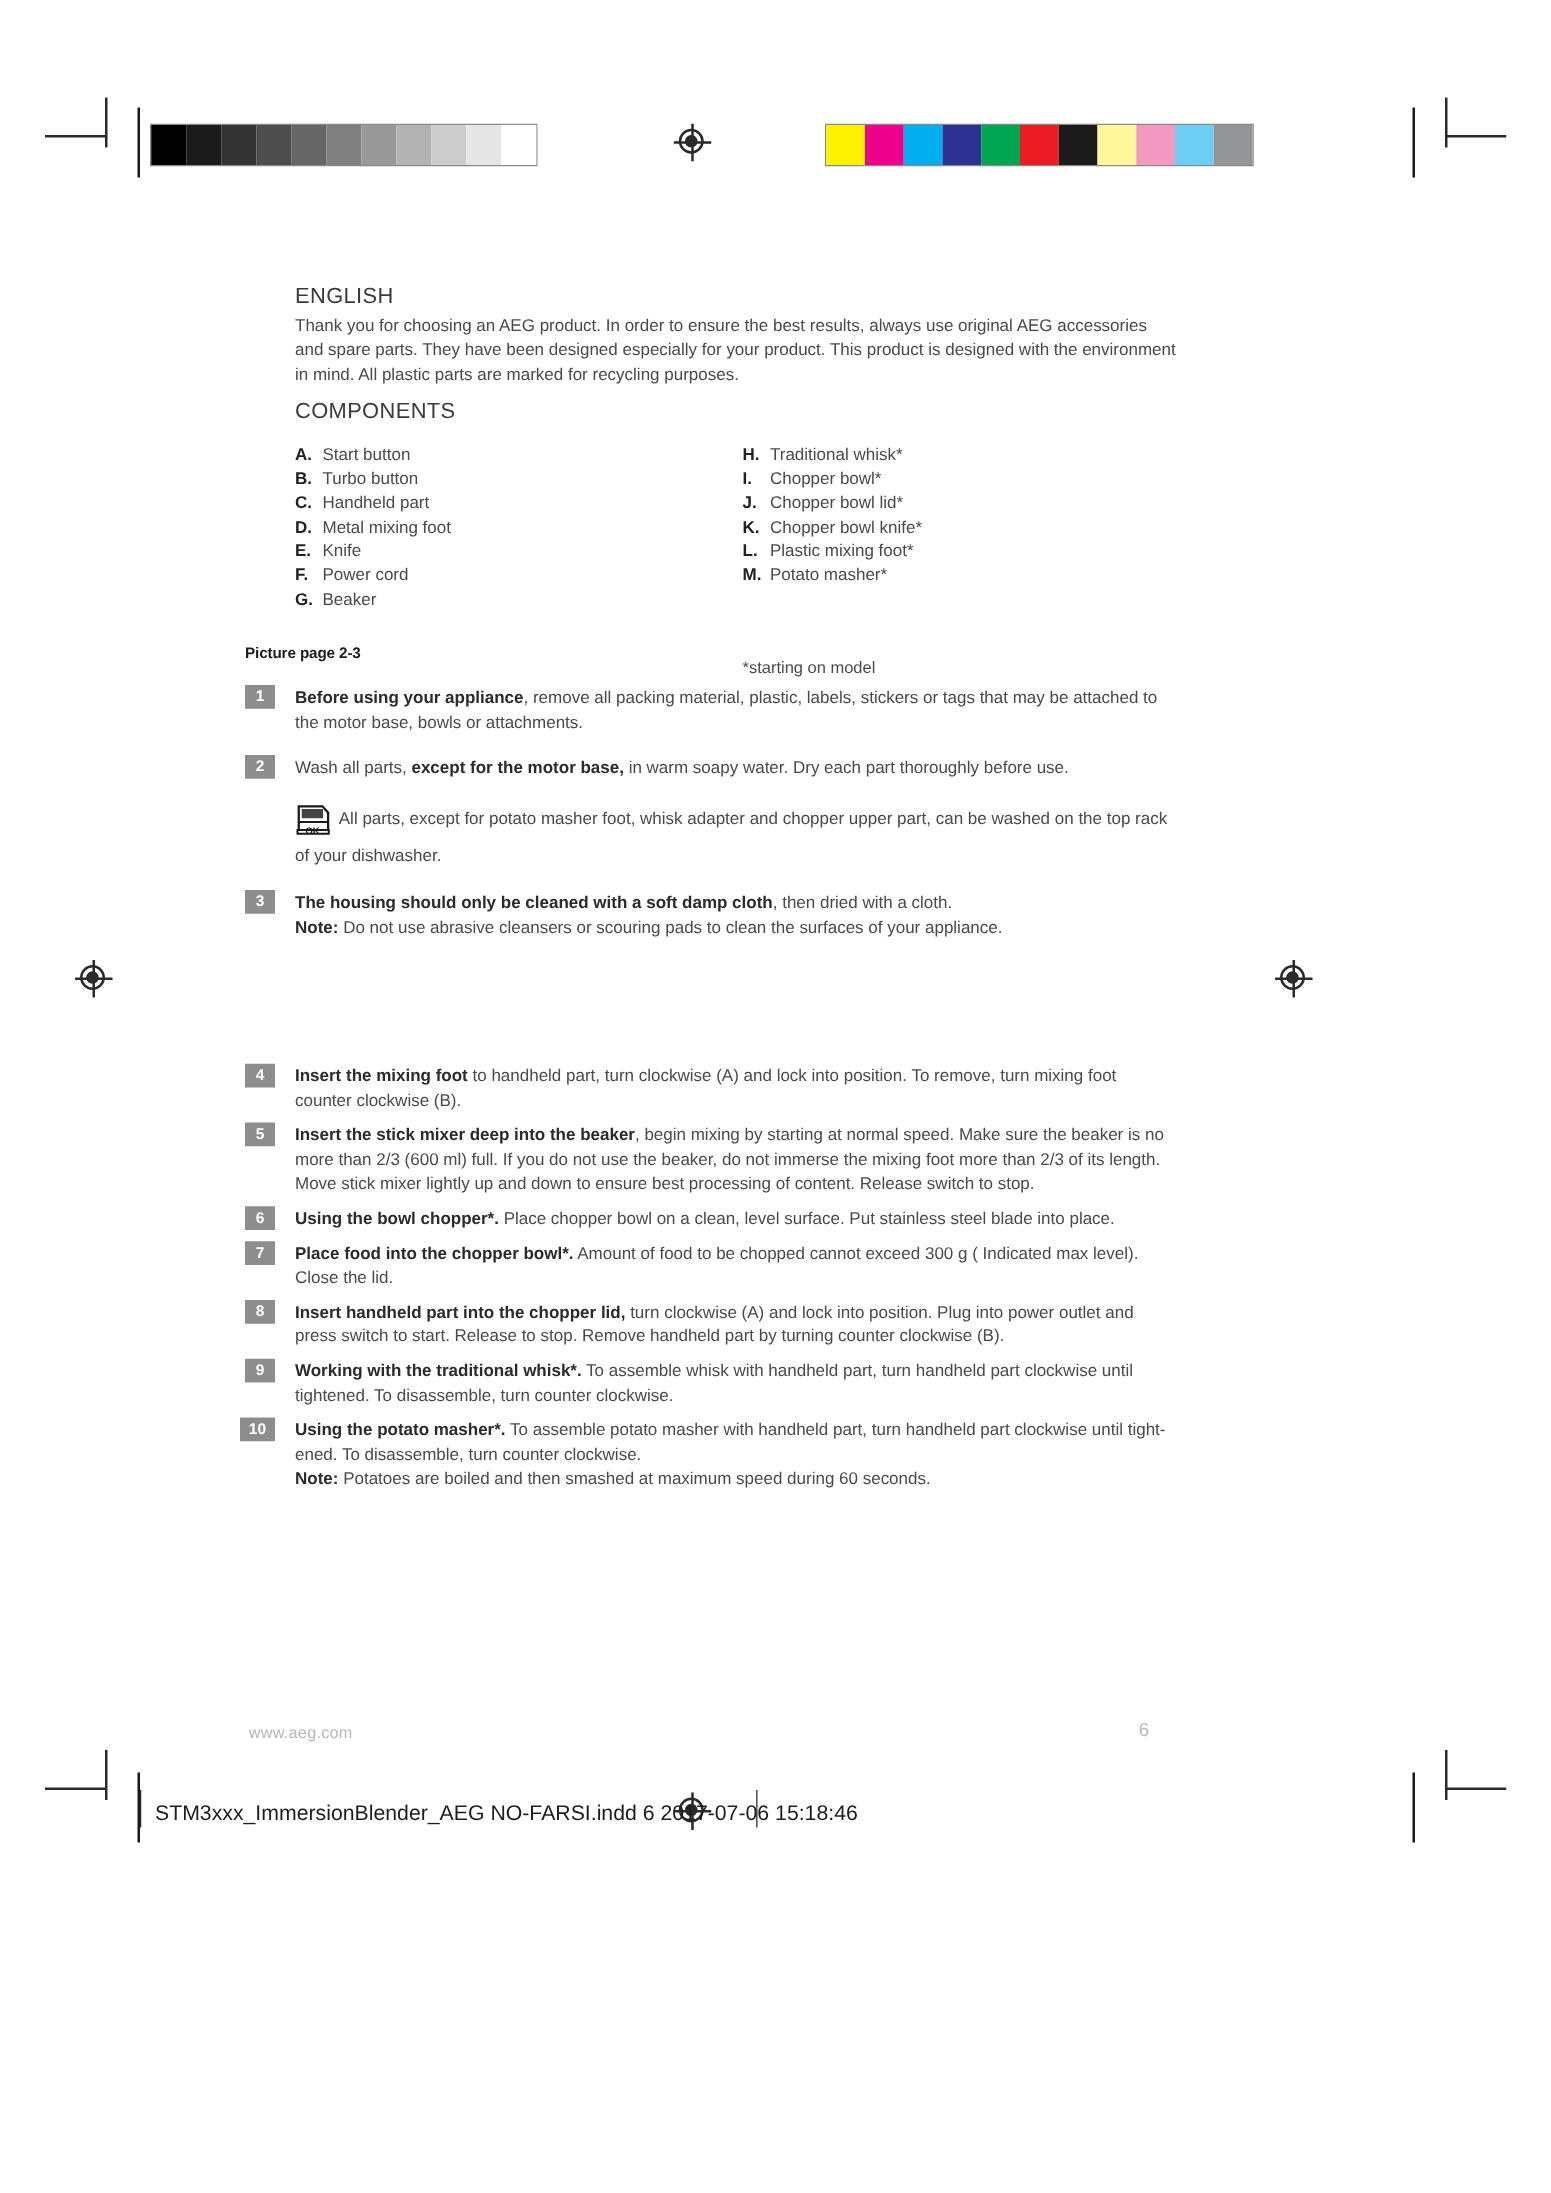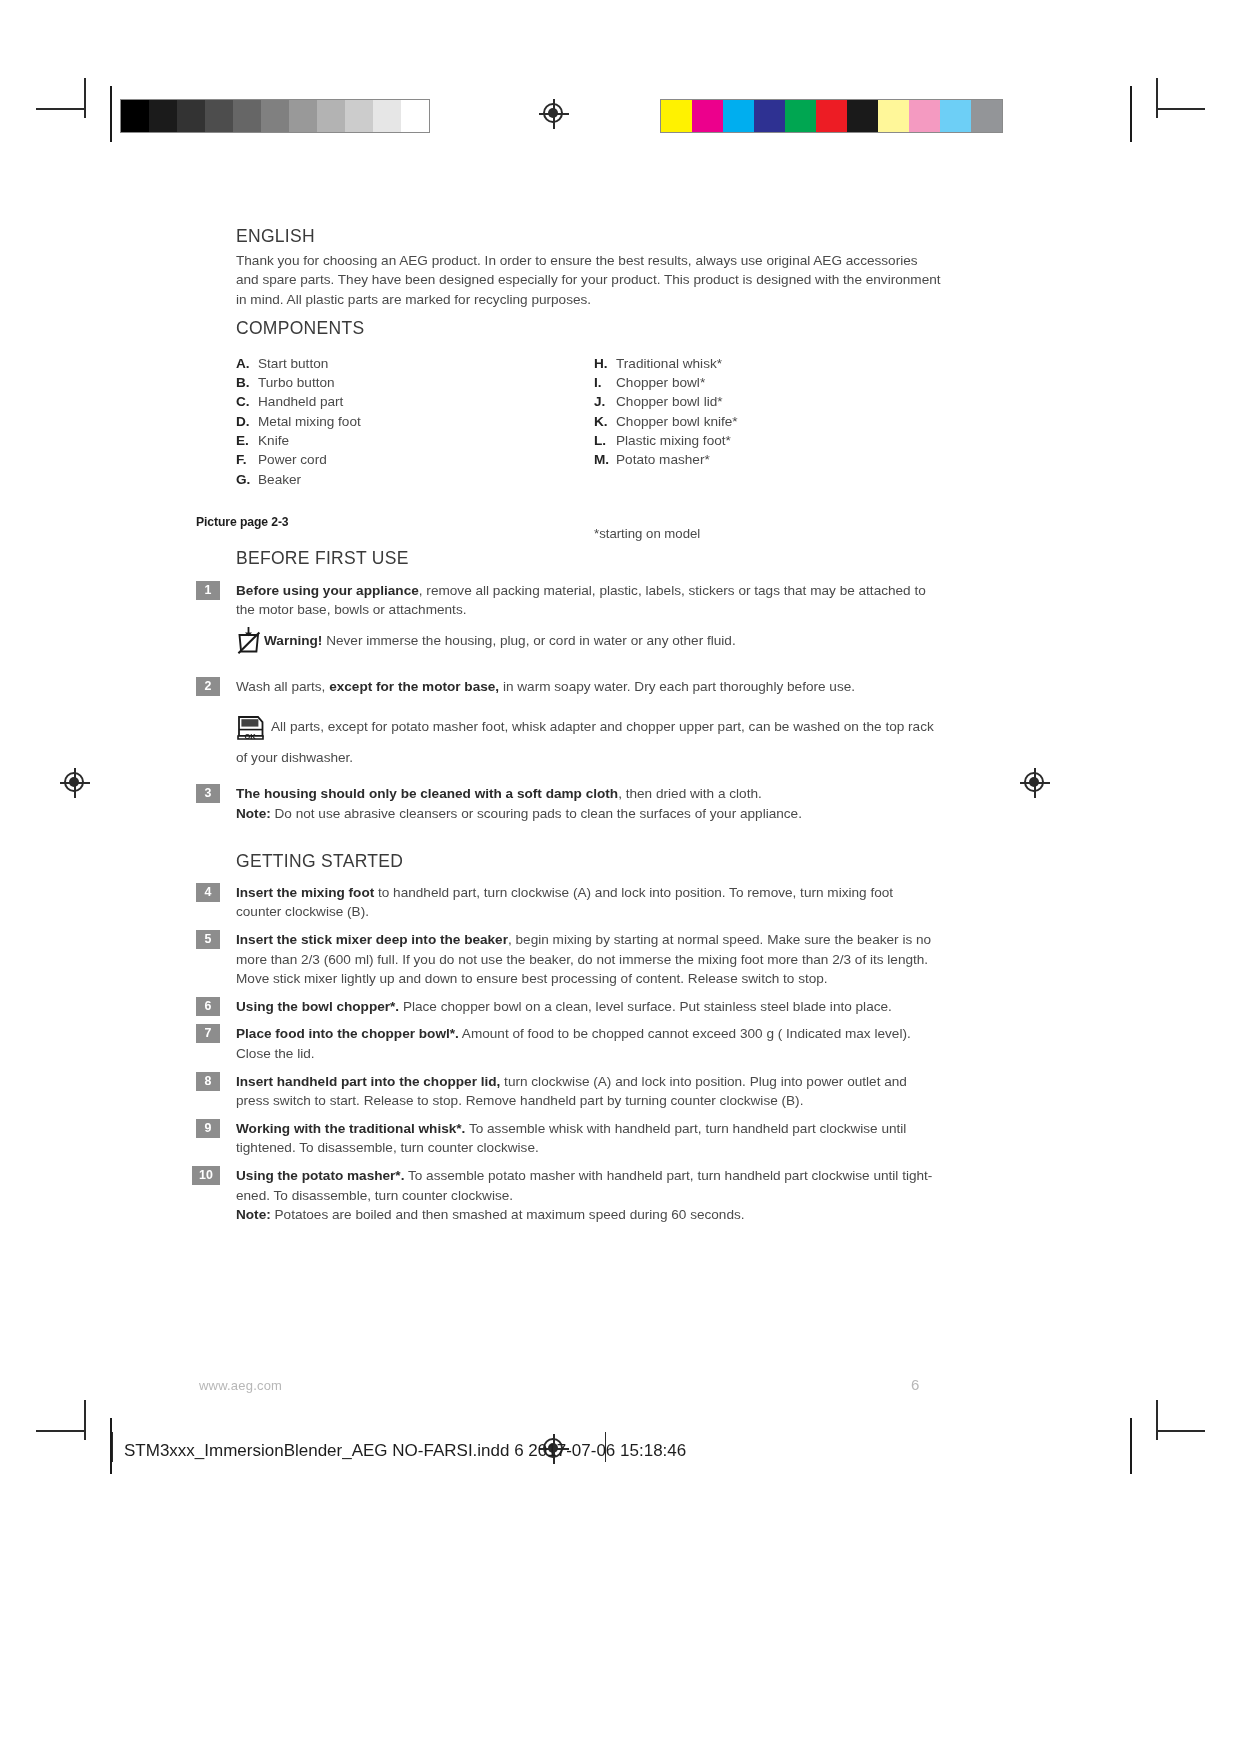--- a/index.html
+++ b/index.html
@@ -205,39 +205,28 @@
             <span class="txt">Potato masher*</span>
           </div>
         </div>
       <div style="position:absolute;left:358px;top:172px;font-size:13.2px;color:#4a4a4a;">*starting on model</div>
     </div>
   </div>
 
   <div class="picpage" style="left:196px;top:515px;">Picture page 2-3</div>
 
   <div class="col" style="top:548px;">
-    <h1 class="sec" style="margin-bottom:11px;">BEFORE FIRST USE</h1>
 
     <div class="step" style="margin-bottom:2px;">
       <div class="badge">1</div>
       <div class="stepbody">
         <span class="b">Before using your appliance</span><span>, remove all packing material, plastic, labels, stickers or tags that may be attached to the motor base, bowls or attachments.</span>
       </div>
     </div>
 
-    <div class="stepbody" style="margin-top:6px;">
-      <span class="noteicon">
-        <svg width="26" height="28" viewBox="0 0 26 28">
-          <path d="M12.5 1 L12.5 9" stroke="#1a1a1a" stroke-width="1.8" fill="none"></path>
-          <path d="M9 6.5 L12.5 10.2 L16 6.5" fill="#1a1a1a"></path>
-          <path d="M3.5 9 L22 9 L20.4 25.5 L5.1 25.5 Z" fill="none" stroke="#1a1a1a" stroke-width="1.9"></path>
-          <path d="M2.4 27.2 L23.4 6.4" stroke="#1a1a1a" stroke-width="2.1"></path>
-        </svg>
-      </span><span class="b">Warning!</span><span> Never immerse the housing, plug, or cord in water or any other fluid.</span>
-    </div>
 
 
     <div class="step" style="margin-top:17px;">
       <div class="badge">2</div>
       <div class="stepbody">
         <span>Wash all parts, </span><span class="b">except for the motor base,</span><span> in warm soapy water. Dry each part thoroughly before use.</span>
       </div>
     </div>
 
     <div class="stepbody" style="margin-top:18px;">
@@ -255,21 +244,20 @@
     <div class="step" style="margin-top:17px;">
       <div class="badge">3</div>
       <div class="stepbody">
         <span class="b">The housing should only be cleaned with a soft damp cloth</span><span>, then dried with a cloth.</span><br>
         <span class="b">Note:</span><span> Do not use abrasive cleansers or scouring pads to clean the surfaces of your appliance.</span>
       </div>
     </div>
   </div>
 
   <div class="col" style="top:851px;">
-    <h1 class="sec" style="margin-bottom:10px;">GETTING STARTED</h1>
     <div id="gsSteps">
         <div class="step" style="margin-bottom: 8px;">
           <div class="badge">4</div>
           <div class="stepbody"><span class="b">Insert the mixing foot</span><span> to handheld part, turn clockwise (A) and lock into position. To remove, turn mixing foot counter clockwise (B).</span></div>
         </div>
         <div class="step" style="margin-bottom: 8px;">
           <div class="badge">5</div>
           <div class="stepbody"><span class="b">Insert the stick mixer deep into the beaker</span><span>, begin mixing by starting at normal speed. Make sure the beaker is no more than 2/3 (600 ml) full. If you do not use the beaker, do not immerse the mixing foot more than 2/3 of its length. Move stick mixer lightly up and down to ensure best processing of content. Release switch to stop.</span></div>
         </div>
         <div class="step" style="margin-bottom: 8px;">

